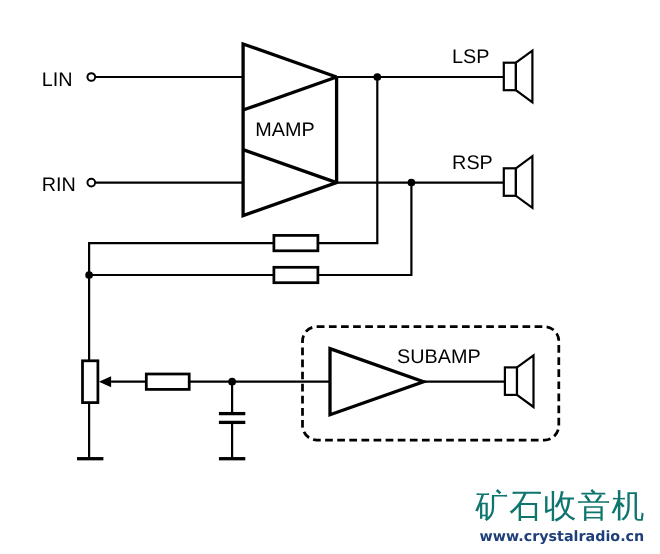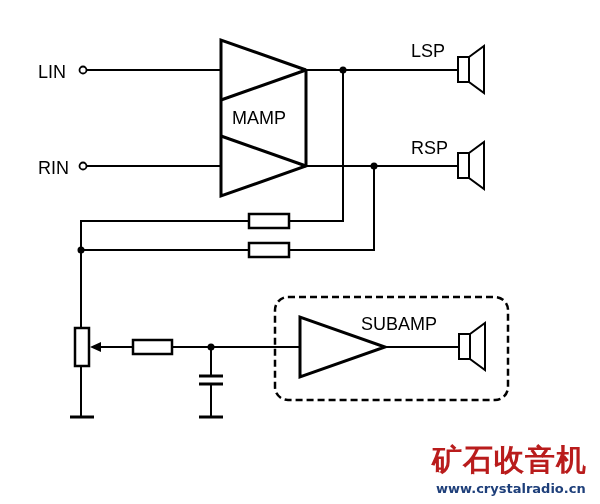--- a/index.html
+++ b/index.html
@@ -2,21 +2,21 @@
 <html><head>
 <meta charset="utf-8">
 <style>
   html, body { margin: 0; padding: 0; background: #ffffff; }
   body { width: 600px; height: 504px; position: relative; overflow: hidden; font-family: "Liberation Sans", sans-serif; }
   svg { position: absolute; left: 0; top: 0; }
   .wire { stroke: #000; stroke-width: 2; fill: none; }
   .thick { stroke: #000; stroke-width: 3; fill: none; }
   .lbl { font-family: "Liberation Sans", sans-serif; font-size: 18px; fill: #000; }
   .dot { fill: #000; }
-  .wm-cn { position: absolute; left: 432px; top: 440px; font-family: "DejaVu Sans", sans-serif; font-weight: bold; font-size: 30px; color: #b91c1c; letter-spacing: 1px; }
+  .wm-cn { position: absolute; left: 432px; top: 440px; font-family: "DejaVu Sans", sans-serif; font-weight: normal; font-size: 30px; color: #0f766e; letter-spacing: 1px; }
   .wm-url { position: absolute; left: 436px; top: 481px; font-family: "DejaVu Sans", sans-serif; font-weight: bold; font-size: 13px; color: #1e3f7a; text-align: right; }
 </style>
 </head>
 <body>
 
 <svg width="600" height="504" viewBox="0 0 600 504">
 
   <text class="lbl" x="38" y="78">LIN</text>
   <circle cx="83" cy="70" r="3.5" fill="#fff" stroke="#000" stroke-width="1.8"></circle>
   <line class="wire" x1="87" y1="70" x2="221" y2="70"></line>

